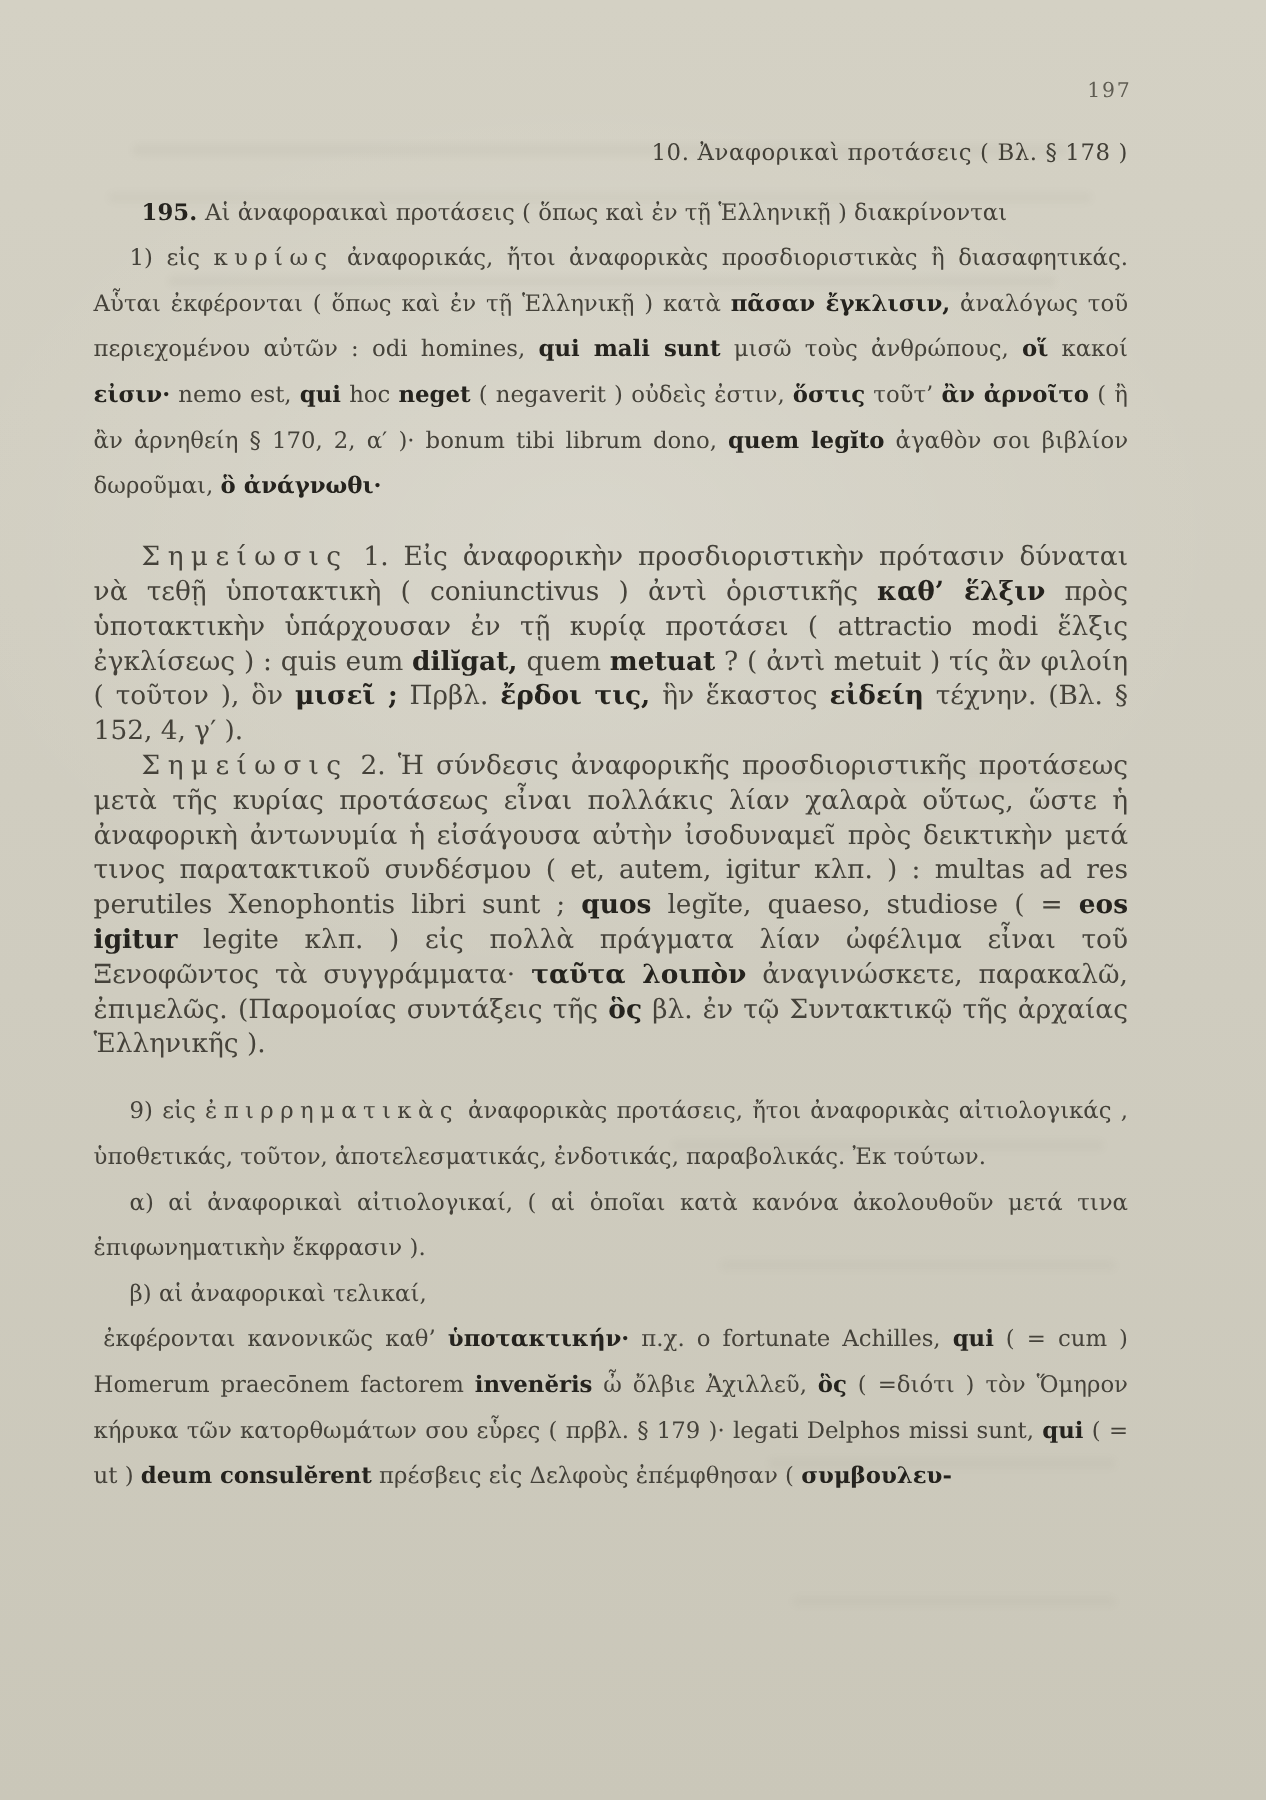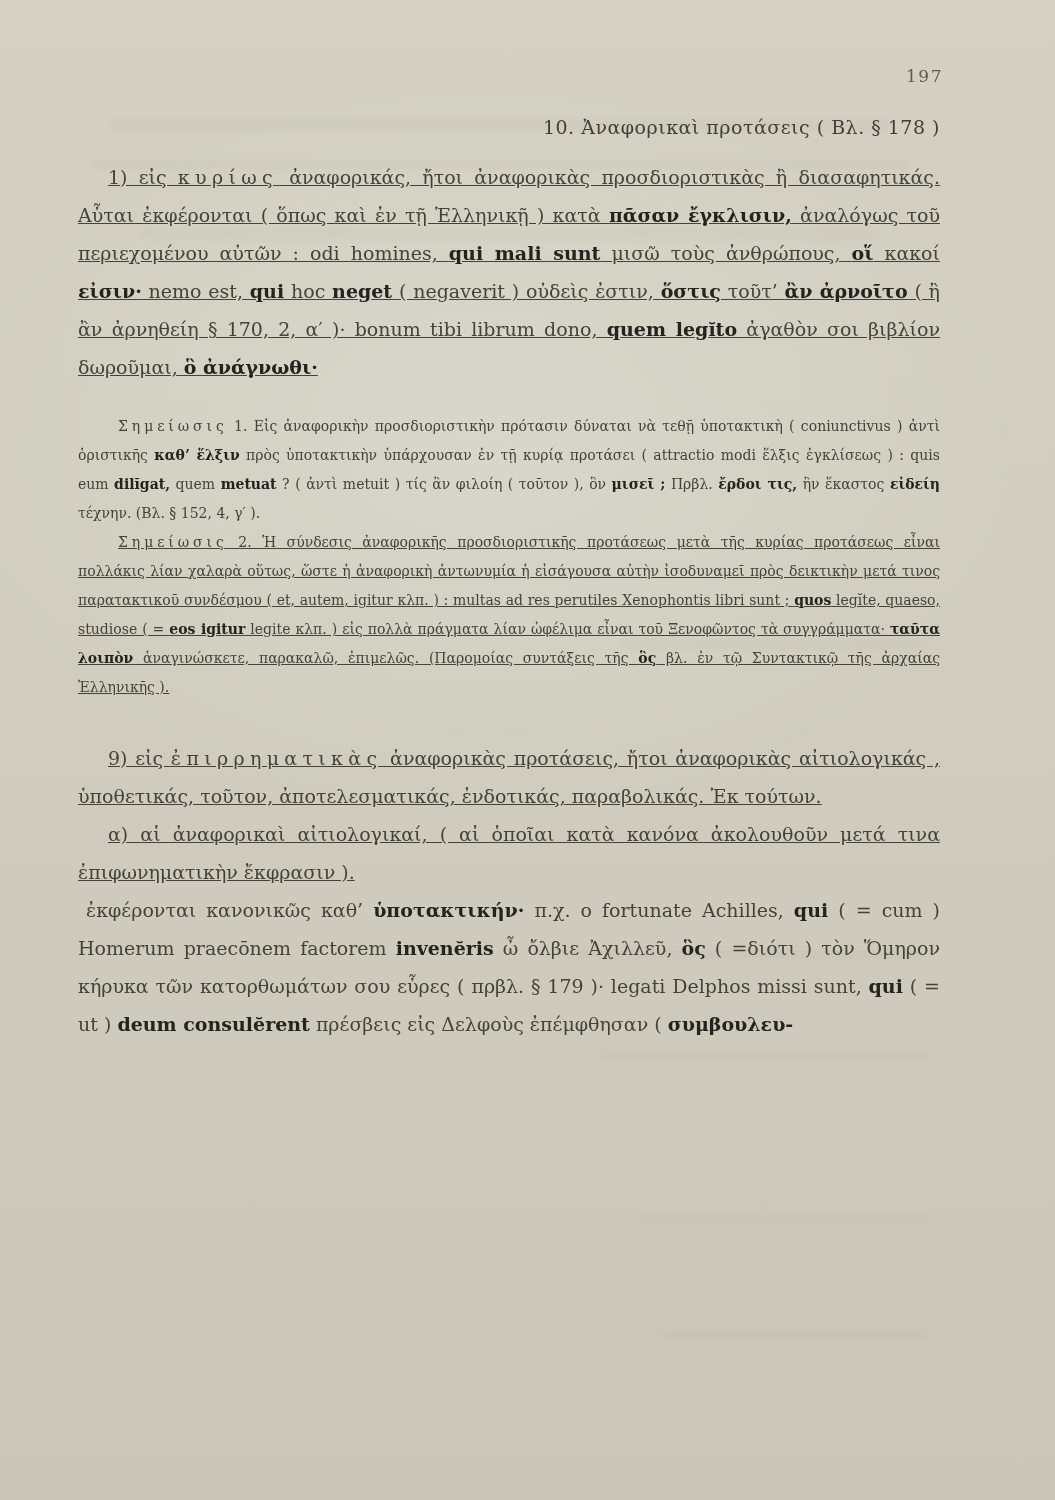--- a/index.html
+++ b/index.html
@@ -32,25 +32,25 @@
     margin:56px 0 0 0;
     font-size:19px;font-weight:normal;text-align:right;
     letter-spacing:0.5px;color:#413e36;
   }
   .content{margin-top:20px;}
   p.para{
     margin:0;text-align:justify;
     font-size:19px;line-height:38px;
   }
   p.para.note{
-    font-size:14px;line-height:29px;
+    font-size:22px;line-height:29px;
   }
   p.para.note.first{margin-top:26px;}
-  p.para.note.last{margin-bottom:37px;text-decoration:underline;}
-  .indent{text-indent:30px;text-decoration:underline;}
+  p.para.note.last{margin-bottom:22px;}
+  .indent{text-indent:30px;}
   .indent-lg{text-indent:40px;}
   .indent-sm{text-indent:8px;}
   span.b{font-weight:bold;color:var(--ink-bold);}
   span.sp{letter-spacing:0.28em;}
   
   .ghost{position:absolute;border-radius:6px;background:#6b695a;filter:blur(3px);pointer-events:none;}
 </style>
 </head>
 <body>
 
@@ -63,21 +63,23 @@
   <div class="ghost" style="left:560px;top:950px;width:360px;height:9px;opacity:0.045;"></div>
   <div class="ghost" style="left:600px;top:1050px;width:330px;height:9px;opacity:0.04;"></div>
   <div class="ghost" style="left:640px;top:1215px;width:290px;height:9px;opacity:0.045;"></div>
   <div class="ghost" style="left:660px;top:1330px;width:270px;height:9px;opacity:0.04;"></div>
 
   <div class="page-number">197</div>
 
   <h1 class="heading">10. Ἀναφορικαὶ προτάσεις ( Βλ. § 178 )</h1>
 
   <main class="content">
+    <p class="para indent-lg"><span class="b">195. </span><span>Αἱ ἀναφοραικαὶ προτάσεις ( ὅπως καὶ ἐν τῇ Ἑλληνικῇ ) διακρίνονται</span></p>
     <p class="para indent"><span>1) εἰς </span><span class="sp">κυρίως</span><span> ἀναφορικάς, ἤτοι ἀναφορικὰς προσδιοριστικὰς ἢ διασαφητικάς. Αὗται ἐκφέρονται ( ὅπως καὶ ἐν τῇ Ἑλληνικῇ ) κατὰ </span><span class="b">πᾶσαν ἔγκλισιν,</span><span> ἀναλόγως τοῦ περιεχομένου αὐτῶν : odi homines, </span><span class="b">qui mali sunt</span><span> μισῶ τοὺς ἀνθρώπους, </span><span class="b">οἵ</span><span> κακοί </span><span class="b">εἰσιν·</span><span> nemo est, </span><span class="b">qui</span><span> hoc </span><span class="b">neget</span><span> ( negaverit ) οὐδεὶς ἐστιν, </span><span class="b">ὅστις</span><span> τοῦτ’ </span><span class="b">ἂν ἀρνοῖτο</span><span> ( ἢ ἂν ἀρνηθείη § 170, 2, α′ )· bonum tibi librum dono, </span><span class="b">quem legĭto</span><span> ἀγαθὸν σοι βιβλίον δωροῦμαι, </span><span class="b">ὃ ἀνάγνωθι·</span></p>
     <p class="para note first indent-lg"><span class="sp">Σημείωσις</span><span> 1. Εἰς ἀναφορικὴν προσδιοριστικὴν πρότασιν δύναται νὰ τεθῇ ὑποτακτικὴ ( coniunctivus ) ἀντὶ ὁριστικῆς </span><span class="b">καθ’ ἕλξιν</span><span> πρὸς ὑποτακτικὴν ὑπάρχουσαν ἐν τῇ κυρίᾳ προτάσει ( attractio modi ἕλξις ἐγκλίσεως ) : quis eum </span><span class="b">dilĭgat,</span><span> quem </span><span class="b">metuat</span><span> ? ( ἀντὶ metuit ) τίς ἂν φιλοίη ( τοῦτον ), ὃν </span><span class="b">μισεῖ ;</span><span> Πρβλ. </span><span class="b">ἔρδοι τις,</span><span> ἣν ἕκαστος </span><span class="b">εἰδείη</span><span> τέχνην. (Βλ. § 152, 4, γ′ ).</span></p>
     <p class="para note last  indent-lg"><span class="sp">Σημείωσις</span><span> 2. Ἡ σύνδεσις ἀναφορικῆς προσδιοριστικῆς προτάσεως μετὰ τῆς κυρίας προτάσεως εἶναι πολλάκις λίαν χαλαρὰ οὕτως, ὥστε ἡ ἀναφορικὴ ἀντωνυμία ἡ εἰσάγουσα αὐτὴν ἰσοδυναμεῖ πρὸς δεικτικὴν μετά τινος παρατακτικοῦ συνδέσμου ( et, autem, igitur κλπ. ) : multas ad res perutiles Xenophontis libri sunt ; </span><span class="b">quos</span><span> legĭte, quaeso, studiose ( = </span><span class="b">eos igitur</span><span> legite κλπ. ) εἰς πολλὰ πράγματα λίαν ὠφέλιμα εἶναι τοῦ Ξενοφῶντος τὰ συγγράμματα· </span><span class="b">ταῦτα λοιπὸν</span><span> ἀναγινώσκετε, παρακαλῶ, ἐπιμελῶς. (Παρομοίας συντάξεις τῆς </span><span class="b">ὃς</span><span> βλ. ἐν τῷ Συντακτικῷ τῆς ἀρχαίας Ἑλληνικῆς ).</span></p>
     <p class="para indent"><span>9) εἰς </span><span class="sp">ἐπιρρηματικὰς</span><span> ἀναφορικὰς προτάσεις, ἤτοι ἀναφορικὰς αἰτιολογικάς , ὑποθετικάς, τοῦτον, ἀποτελεσματικάς, ἐνδοτικάς, παραβολικάς. Ἐκ τούτων.</span></p>
     <p class="para indent"><span>α) αἱ ἀναφορικαὶ αἰτιολογικαί, ( αἱ ὁποῖαι κατὰ κανόνα ἀκολουθοῦν μετά τινα ἐπιφωνηματικὴν ἔκφρασιν ).</span></p>
+    <p class="para indent"><span>β) αἱ ἀναφορικαὶ τελικαί,</span></p>
     <p class="para indent-sm"><span>ἐκφέρονται κανονικῶς καθ’ </span><span class="b">ὑποτακτικήν·</span><span> π.χ. o fortunate Achilles, </span><span class="b">qui</span><span> ( = cum ) Homerum praecōnem factorem </span><span class="b">invenĕris</span><span> ὦ ὄλβιε Ἀχιλλεῦ, </span><span class="b">ὃς</span><span> ( =διότι ) τὸν Ὅμηρον κήρυκα τῶν κατορθωμάτων σου εὗρες ( πρβλ. § 179 )· legati Delphos missi sunt, </span><span class="b">qui</span><span> ( = ut ) </span><span class="b">deum consulĕrent</span><span> πρέσβεις εἰς Δελφοὺς ἐπέμφθησαν ( </span><span class="b">συμβουλευ-</span></p>
   </main>
 
 </div>
 
 </body></html>

